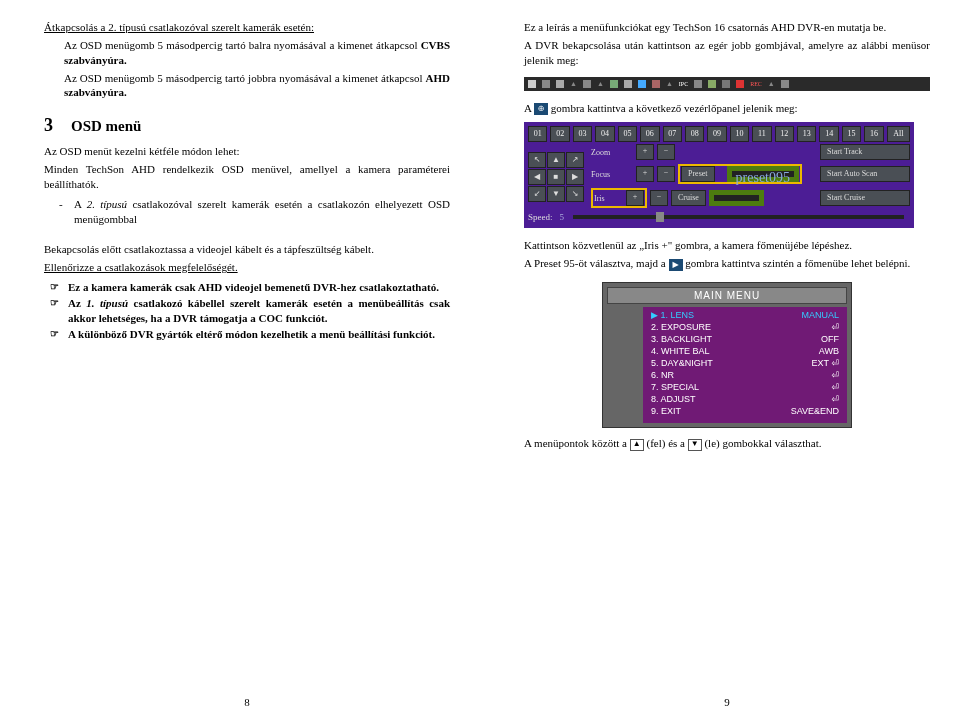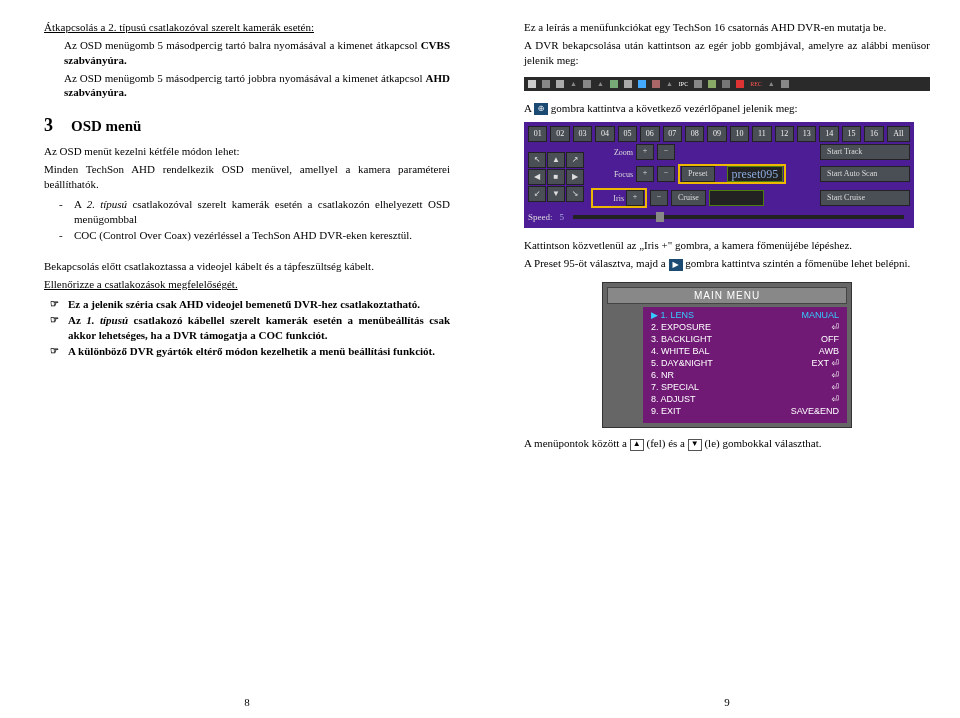--- a/index.html
+++ b/index.html
@@ -100,25 +100,25 @@
   .ptz-arrows div {
     background: #4a4f55; border:1px solid #222;
     text-align: center; line-height: 14px; font-size: 8px;
   }
   .ptz-btn {
     background: #4a4f55; border:1px solid #222;
     padding: 1px 6px; font-size: 8px; height:16px; line-height:12px;
   }
   .ptz-btn.sm { width: 18px; padding: 0; text-align:center;}
   .ptz-input {
-    background: #222; color: #8ad; border:1px solid #4d7c0f;
-    padding: 0 4px; font-size: 12px; height:16px; line-height:14px;
+    background: #222; color: #8ad; border:5px solid #4d7c0f;
+    padding: 0 4px; font-size: 14px; height:16px; line-height:14px;
     min-width: 55px;
   }
-  .ptz-label { width: 42px; font-size: 8px; text-align: right; }
+  .ptz-label { width: 42px; font-size: 8px; }
   .yellow-box { border: 2px solid #ecb900; padding: 0 1px; }
   .ptz-right { margin-left: auto; display:flex; gap:3px; align-items:center;}
   .ptz-val { color:#aad; padding-left:4px;}
   
   .mainmenu {
     width: 250px;
     background: #666;
     padding: 4px;
     margin: 8px auto;
     border: 1px solid #333;
@@ -154,27 +154,26 @@
     <span>3</span>&nbsp;&nbsp;&nbsp;
     <span class="section-title">OSD menü</span>
   </div>
 
   <p>Az OSD menüt kezelni kétféle módon lehet:</p>
   <p>Minden TechSon AHD rendelkezik OSD menüvel, amellyel a kamera paraméterei beállíthatók.</p>
   <ul class="dash">
     <li>
       <span>A </span><span style="font-style:italic">2. típusú</span><span> csatlakozóval szerelt kamerák esetén a csatlakozón elhelyezett OSD menügombbal</span>
     </li>
-    <li>COC (Control Over Coax) vezérléssel a TechSon AHD DVR-eken keresztül.</li>
   </ul>
 
   <p style="margin-top:12px">Bekapcsolás előtt csatlakoztassa a videojel kábelt és a tápfeszültség kábelt.</p>
   <p class="underline">Ellenőrizze a csatlakozások megfelelőségét.</p>
   <ul class="point">
-    <li class="bold">Ez a jelenik széria csak AHD videojel bemenetű DVR-hez csatlakoztatható.</li>
+    <li class="bold">Ez a kamera kamerák csak AHD videojel bemenetű DVR-hez csatlakoztatható.</li>
     <li class="bold">
       <span>Az </span><span style="font-style:italic">1. típusú</span><span> csatlakozó kábellel szerelt kamerák esetén a menübeállítás csak akkor lehetséges, ha a DVR támogatja a COC funkciót.</span>
     </li>
     <li class="bold">A különböző DVR gyártók eltérő módon kezelhetik a menü beállítási funkciót.</li>
   </ul>
 
   <div class="page-num">8</div>
 </div>
 
 <div class="page page-right">

